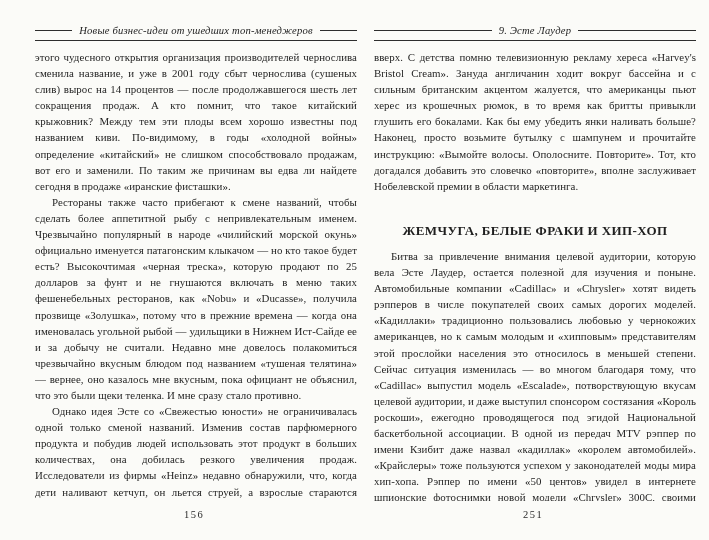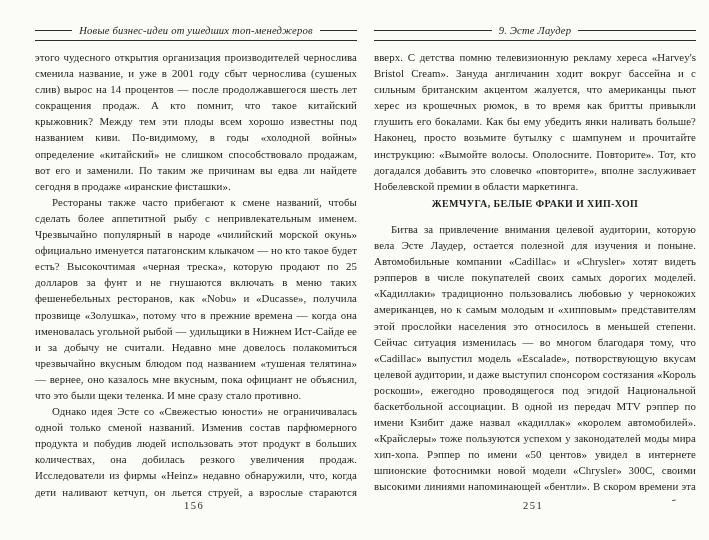--- a/index.html
+++ b/index.html
@@ -10,21 +10,21 @@
     background: #fbfbf8;
     overflow: hidden;
     font-family: "Liberation Serif", "DejaVu Serif", serif;
     color: #1f1f1f;
   }
   .spread {
     box-sizing: border-box;
     display: flex;
     width: 613px;
     height: 540px;
-    padding: 24px 13px 13px 35px;
+    padding: 24px 13px 4px 35px;
   }
   .page {
     position: relative;
     width: 322px;
     box-sizing: border-box;
     flex: 0 0 322px;
   }
   .page.left { margin-right: 17px; }
   .running-head {
     display: flex;
@@ -54,23 +54,23 @@
     text-align: justify;
     height: 452px;
     overflow: hidden;
     letter-spacing: 0.05px;
   }
   .para { margin: 0; }
   .para.indent { text-indent: 17px; }
   .section-heading {
     text-align: center;
     font-weight: bold;
-    font-size: 10px;
+    font-size: 13px;
     letter-spacing: 0.4px;
-    margin: 2px 0 9px 0;
+    margin: 29px 0 9px 0;
     text-indent: 0;
   }
   .page-number {
     position: absolute;
     left: 0;
     right: 4px;
     bottom: 16px;
     text-align: center;
     font-size: 10.5px;
     letter-spacing: 1.5px;

